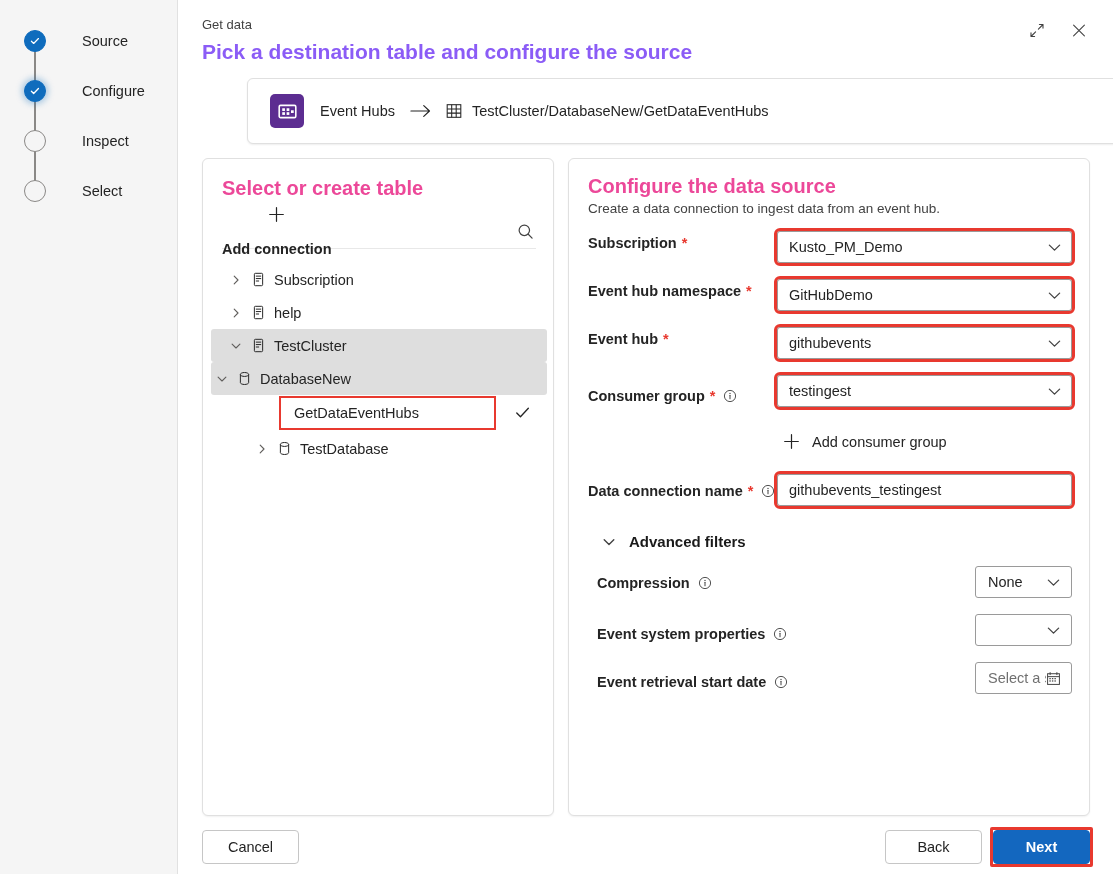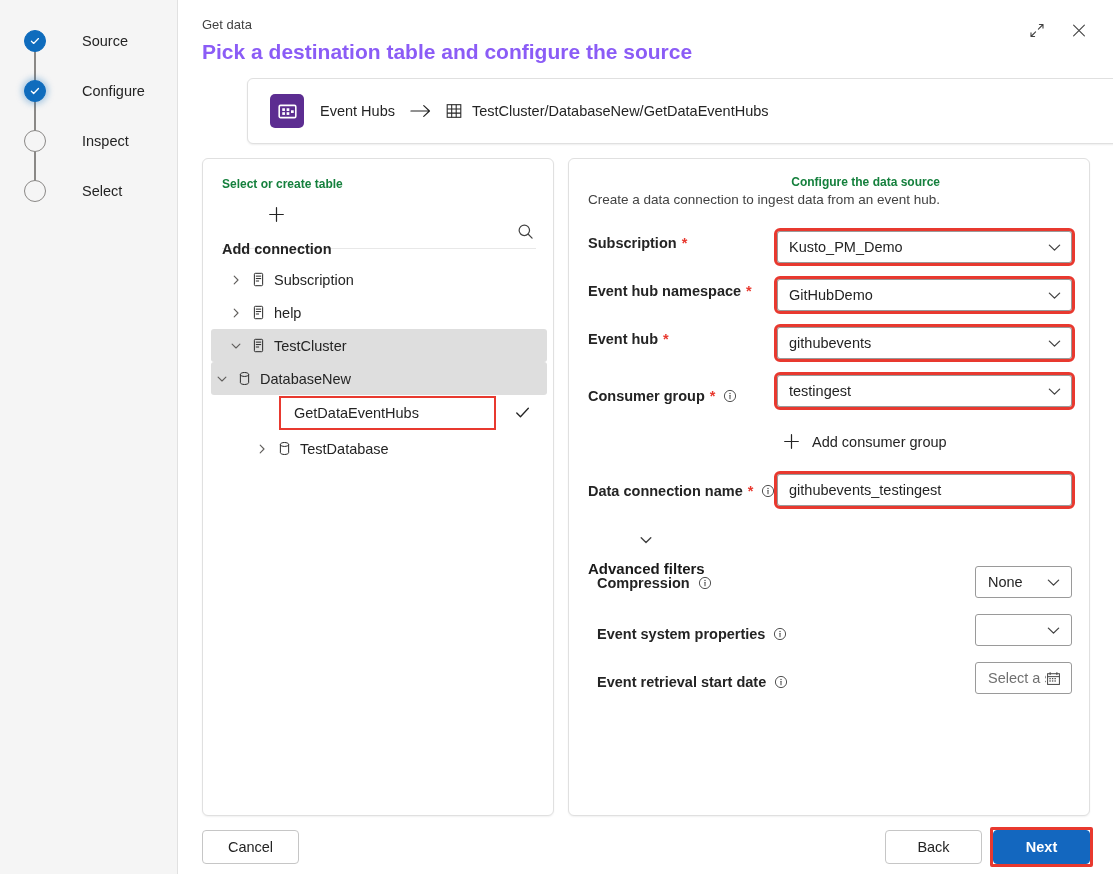--- a/index.html
+++ b/index.html
@@ -134,21 +134,21 @@
   }
   .panel-left {
     left: 24px; top: 158px;
     width: 352px; height: 658px;
   }
   .panel-right {
     left: 390px; top: 158px;
     width: 522px; height: 658px;
   }
   .panel-title {
-    font-size: 12px; font-weight: 600; color: #15803d; text-align: right;
+    font-size: 20px; font-weight: 600; color: #ec4899;
   }
   .panel-sub {
     font-size: 13.5px; color: #424242; margin-top: 3px;
   }
 
   
   .lp-title { position: absolute; left: 19px; top: 18px; }
   .add-conn-row {
     position: absolute; left: 19px; top: 56px;
     width: 314px; height: 34px;
@@ -573,21 +573,21 @@
               <path d="M8 7.1v4.1" stroke="#424242" stroke-width="1.15" stroke-linecap="round"></path>
               <circle cx="8" cy="5" r="0.78" fill="#424242"></circle>
             </svg>
           </span>
         </span>
       </div>
       <div class="control redbox" style="left:208px; top:315px; width:295px;">
         <span class="val">githubevents_testingest</span>
       </div>
 
-      <div class="adv-toggle" style="left:19px; top:374px;flex-direction:column;">
+      <div class="adv-toggle" style="left:33px; top:374px;">
         <span style="display:flex;align-items:center;">
           <svg width="14" height="14" viewBox="0 0 12 12" fill="none" aria-hidden="true">
             <path d="M1.9 4.1L6 8.1l4.1-4" stroke="#424242" stroke-width="1.2" stroke-linecap="round" stroke-linejoin="round"></path>
           </svg>
         </span>
         <span>Advanced filters</span>
       </div>
 
       <div class="form-row" style="top:416px; left:28px;">
         <span class="form-label">

